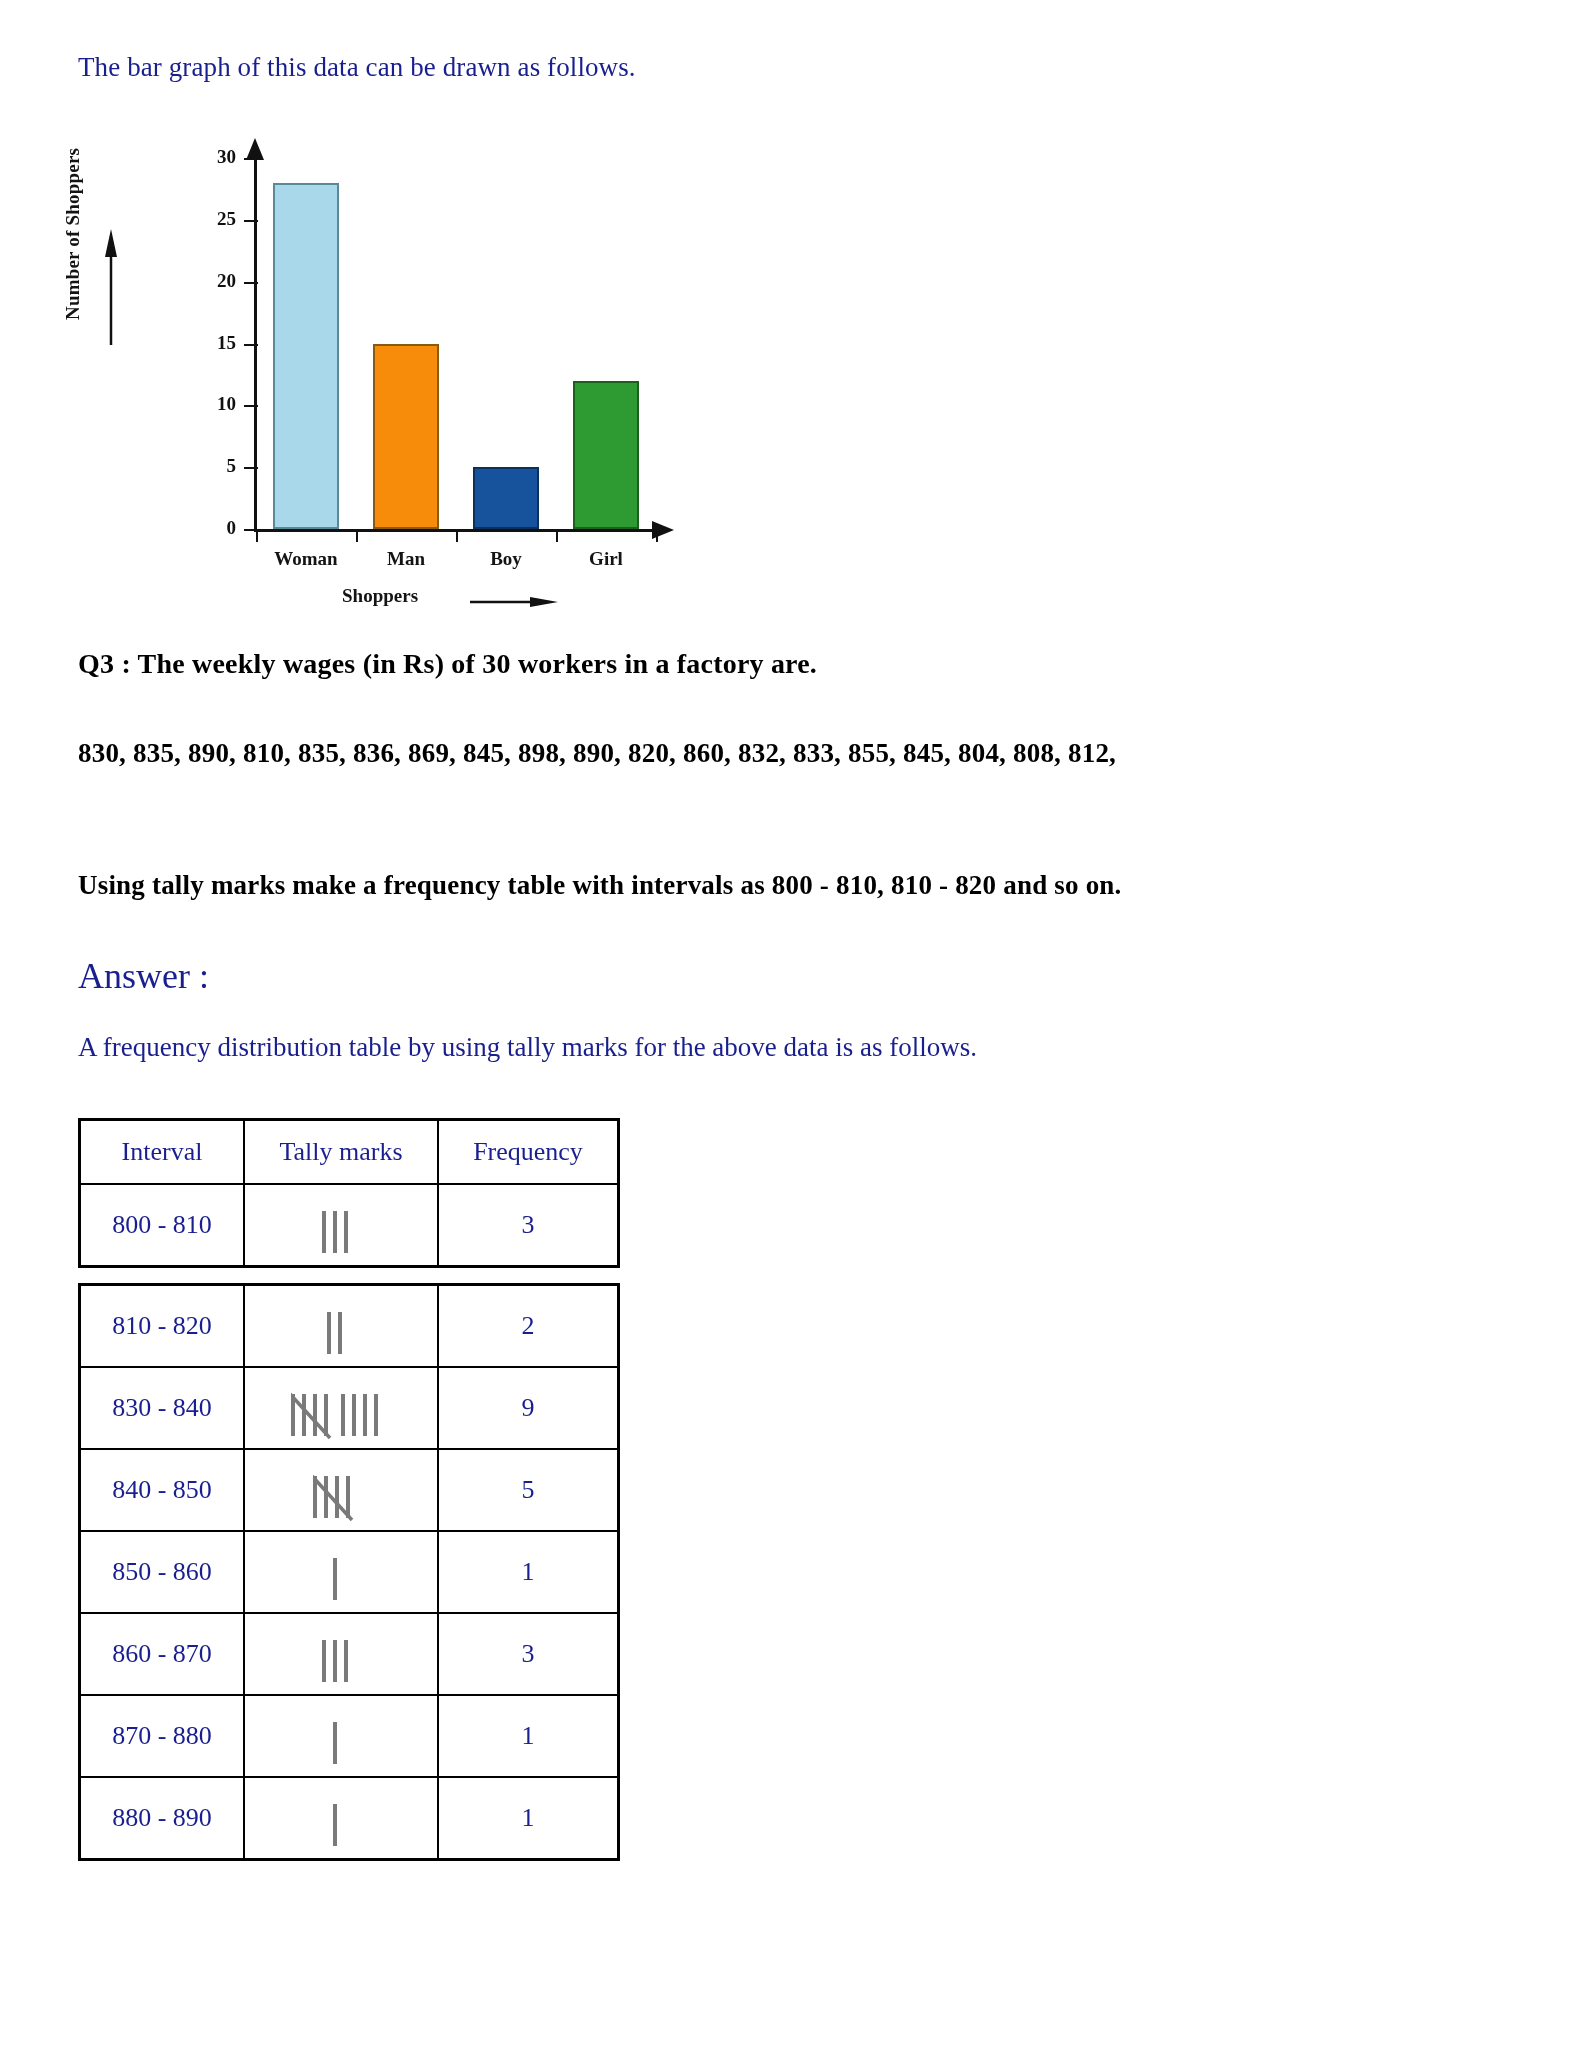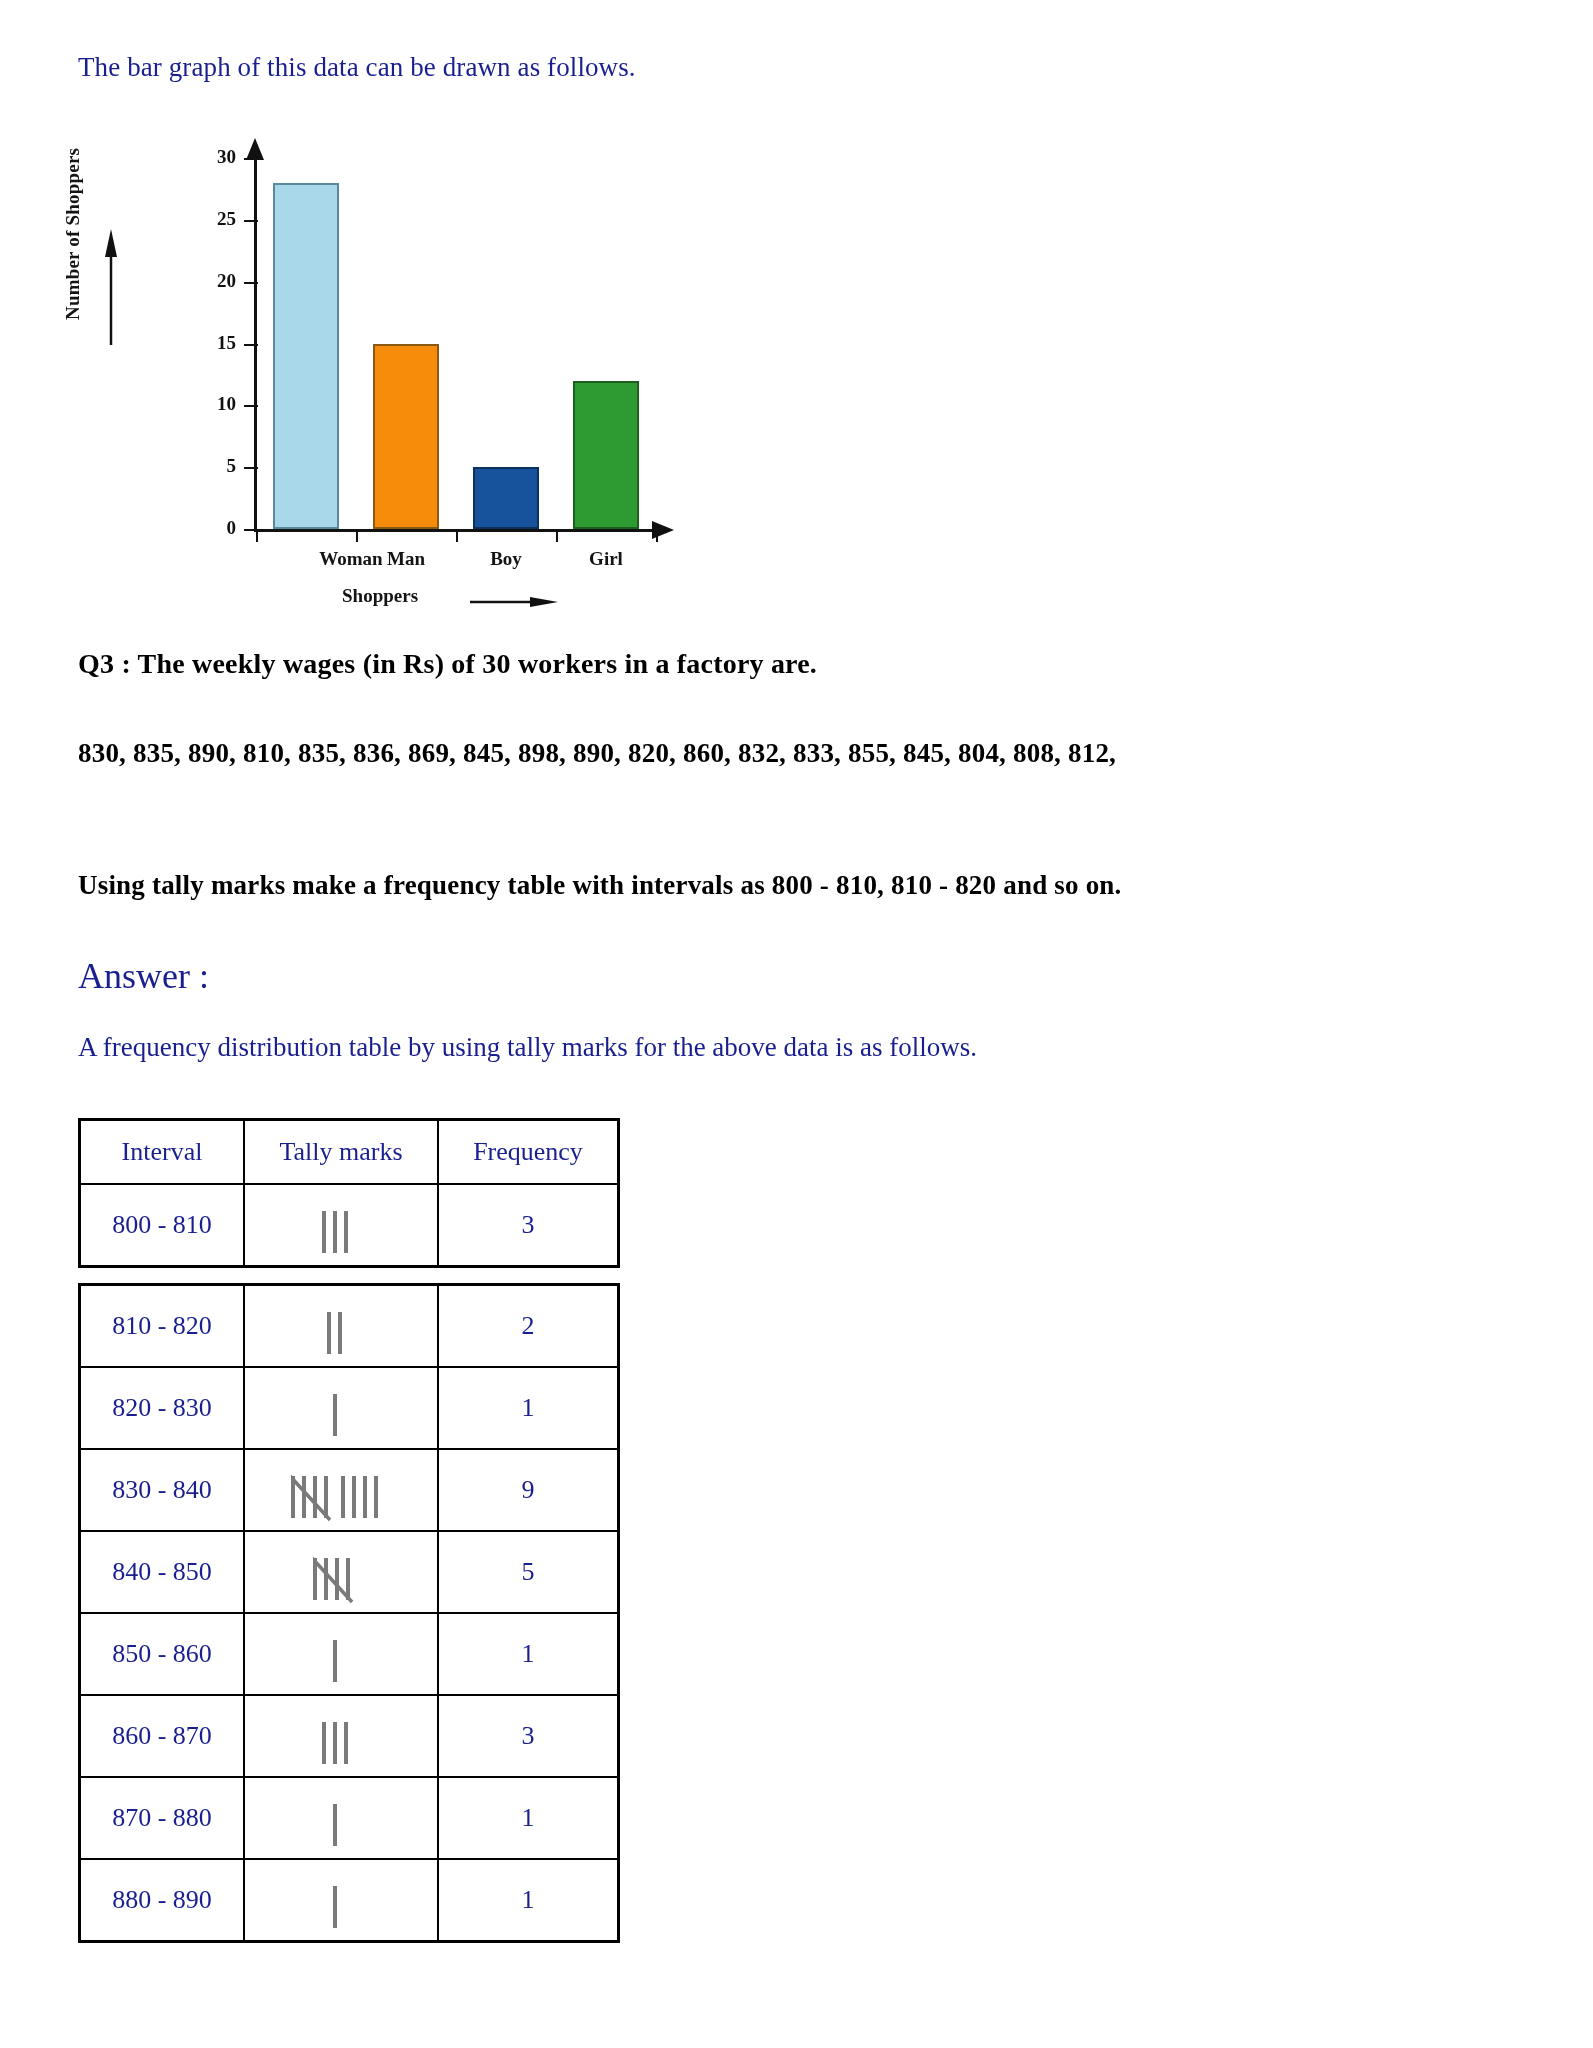--- a/index.html
+++ b/index.html
@@ -209,21 +209,21 @@
 
       <div id="xticks-container">
           <div class="xtick" style="left: 74px;"></div>
           <div class="xtick" style="left: 174px;"></div>
           <div class="xtick" style="left: 274px;"></div>
           <div class="xtick" style="left: 374px;"></div>
           <div class="xtick" style="left: 474px;"></div>
         </div>
 
       <div id="xcats-container">
-          <div class="xcat-label" style="left: 124px; margin-left: 45px;">Woman</div>
+          <div class="xcat-label" style="left: 124px;">Woman</div>
           <div class="xcat-label" style="left: 224px;">Man</div>
           <div class="xcat-label" style="left: 324px;">Boy</div>
           <div class="xcat-label" style="left: 424px;">Girl</div>
         </div>
 
       <div class="xaxis-title">Shoppers</div>
       <svg class="xaxis-title-arrow" viewBox="0 0 90 10">
         <line x1="0" y1="5" x2="62" y2="5" stroke="#111" stroke-width="2.5"></line>
         <polygon points="88,5 60,0 60,10" fill="#111"></polygon>
       </svg>
@@ -270,31 +270,20 @@
             <div class="tally-box">
               <svg class="tally-svg" viewBox="0 0 28 52" width="28" height="52">
                 <line x1="2" y1="4" x2="2" y2="46" stroke="#7a7a7a" stroke-width="4"></line>
                 <line x1="13" y1="4" x2="13" y2="46" stroke="#7a7a7a" stroke-width="4"></line>
               </svg>
             </div>
           </td>
           <td class="col-frq row-cell freq-cell">2</td>
         </tr>
         <tr>
-          <td class="col-int row-cell">820 - 830</td>
-          <td class="col-tal row-cell">
-            <div class="tally-box">
-              <svg class="tally-svg" viewBox="0 0 17 52" width="17" height="52">
-                <line x1="2" y1="4" x2="2" y2="46" stroke="#7a7a7a" stroke-width="4"></line>
-              </svg>
-            </div>
-          </td>
-          <td class="col-frq row-cell freq-cell">1</td>
-        </tr>
-        <tr>
           <td class="col-int row-cell">830 - 840</td>
           <td class="col-tal row-cell">
             <div class="tally-box">
               <svg class="tally-svg" viewBox="0 0 100 52" width="100" height="52">
                 <line x1="2" y1="4" x2="2" y2="46" stroke="#7a7a7a" stroke-width="4"></line>
                 <line x1="13" y1="4" x2="13" y2="46" stroke="#7a7a7a" stroke-width="4"></line>
                 <line x1="24" y1="4" x2="24" y2="46" stroke="#7a7a7a" stroke-width="4"></line>
                 <line x1="35" y1="4" x2="35" y2="46" stroke="#7a7a7a" stroke-width="4"></line>
                 <line x1="-1" y1="4" x2="39" y2="48" stroke="#7a7a7a" stroke-width="3.5"></line>
                 <line x1="52" y1="4" x2="52" y2="46" stroke="#7a7a7a" stroke-width="4"></line>

